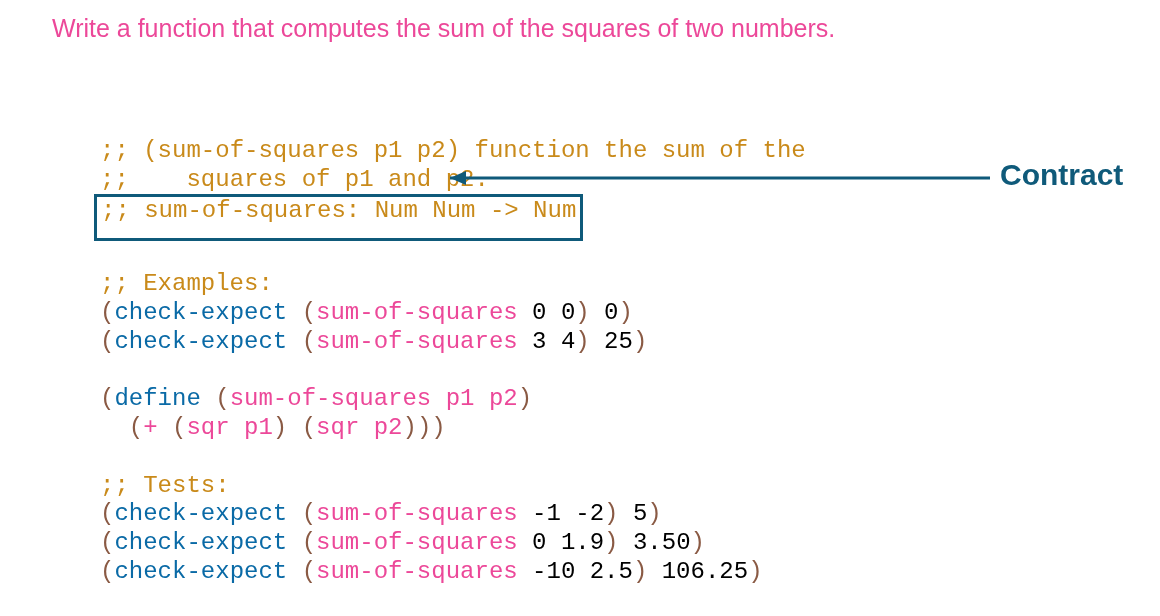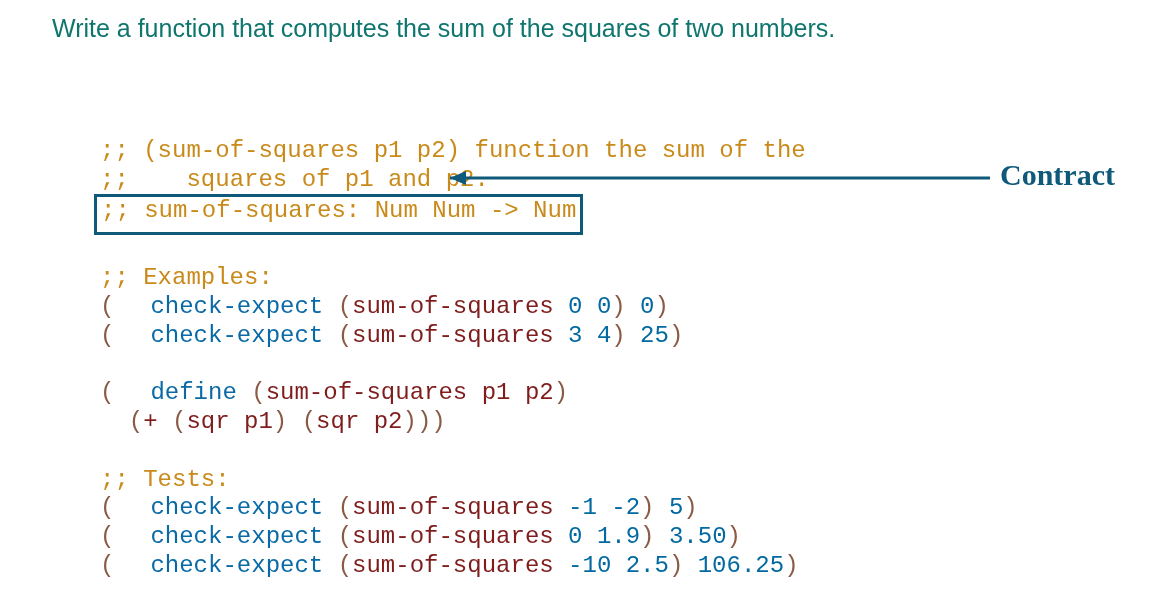--- a/index.html
+++ b/index.html
@@ -13,50 +13,50 @@
       background: #ffffff;
       font-family: Arial, Helvetica, sans-serif;
       position: relative;
       overflow: hidden;
     }
     .prompt {
       position: absolute;
       top: 14px;
       left: 52px;
       font-size: 25px;
-      color: #0f766e;
+      color: #ec4899;
     }
     .code-block {
       position: absolute;
       top: 108px;
       left: 100px;
       font-family: "Menlo", "Consolas", "Courier New", monospace;
       font-size: 24px;
       line-height: 1.20;
       white-space: pre;
     }
     .cmt { color: #c98a1a; } 
     .paren { color: #8a5a44; } 
-    .kw { color: #0a6aa6; margin-left: 36px; } 
-    .id { color: #7f1d1d; } 
-    .num { color: #0369a1; } 
+    .kw { color: #0a6aa6; } 
+    .id { color: #ec4899; } 
+    .num { color: #000000; } 
     .contract-box {
       display: inline-block;
       border: 3px solid #0f5a7a;
-      padding: 0 4px 6px 4px;
+      padding: 0 4px 12px 4px;
       margin-left: -6px;
     }
     .annotation-label {
       position: absolute;
       top: 158px;
       left: 1000px;
       font-size: 30px;
       font-weight: bold;
       color: #0f5a7a;
-      font-family: Liberation Serif, serif;
+      font-family: Liberation Sans, sans-serif;
     }
     svg.arrow {
       position: absolute;
       top: 168px;
       left: 450px;
       width: 544px;
       height: 24px;
       overflow: visible;
     }
   </style>

